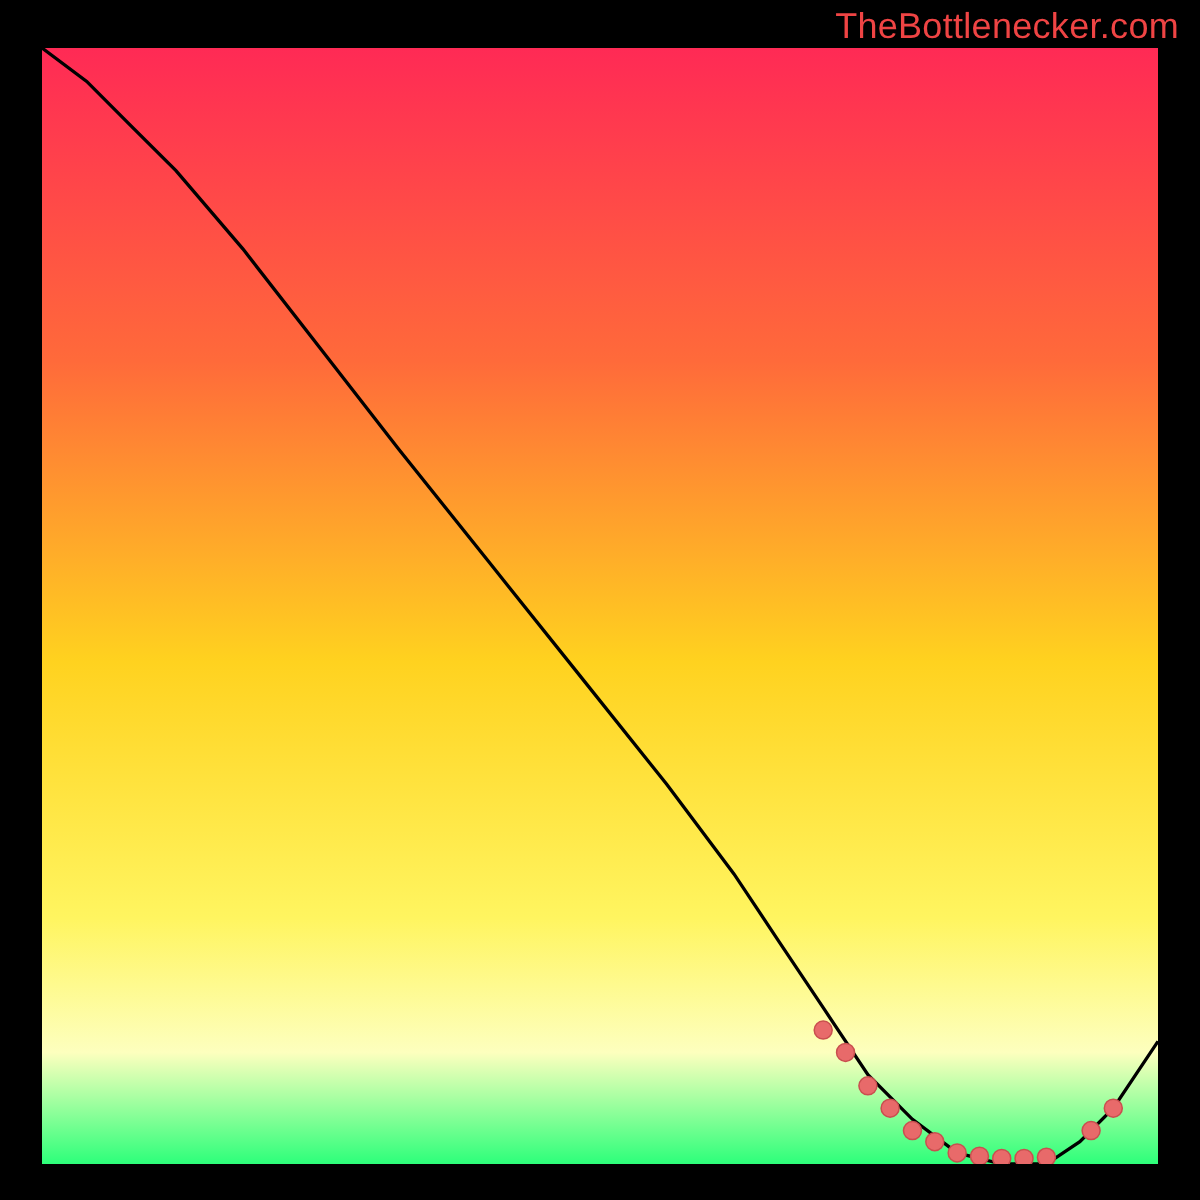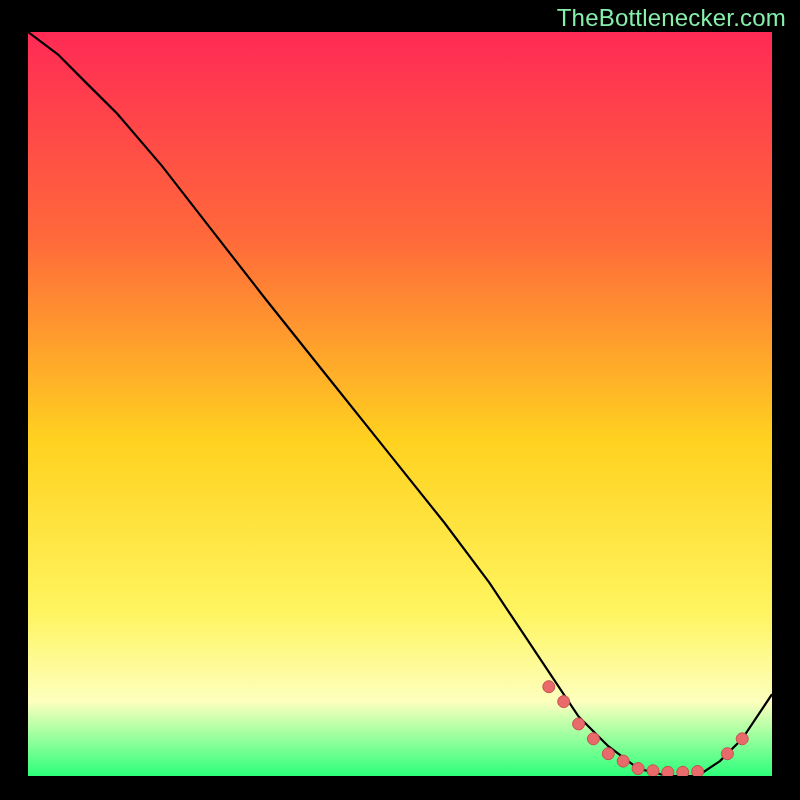--- a/index.html
+++ b/index.html
@@ -14,21 +14,21 @@
   .frame {
     position: relative;
     width: 800px;
     height: 800px;
     background: #000;
   }
   .watermark {
     position: absolute;
     top: 4px;
     right: 14px;
-    color: #86efac;
+    color: #ef4444;
     font-size: 24px;
     font-weight: 500;
     letter-spacing: 0.2px;
     user-select: none;
   }
   .plot {
     position: absolute;
     left: 28px;
     top: 32px;
     width: 744px;

